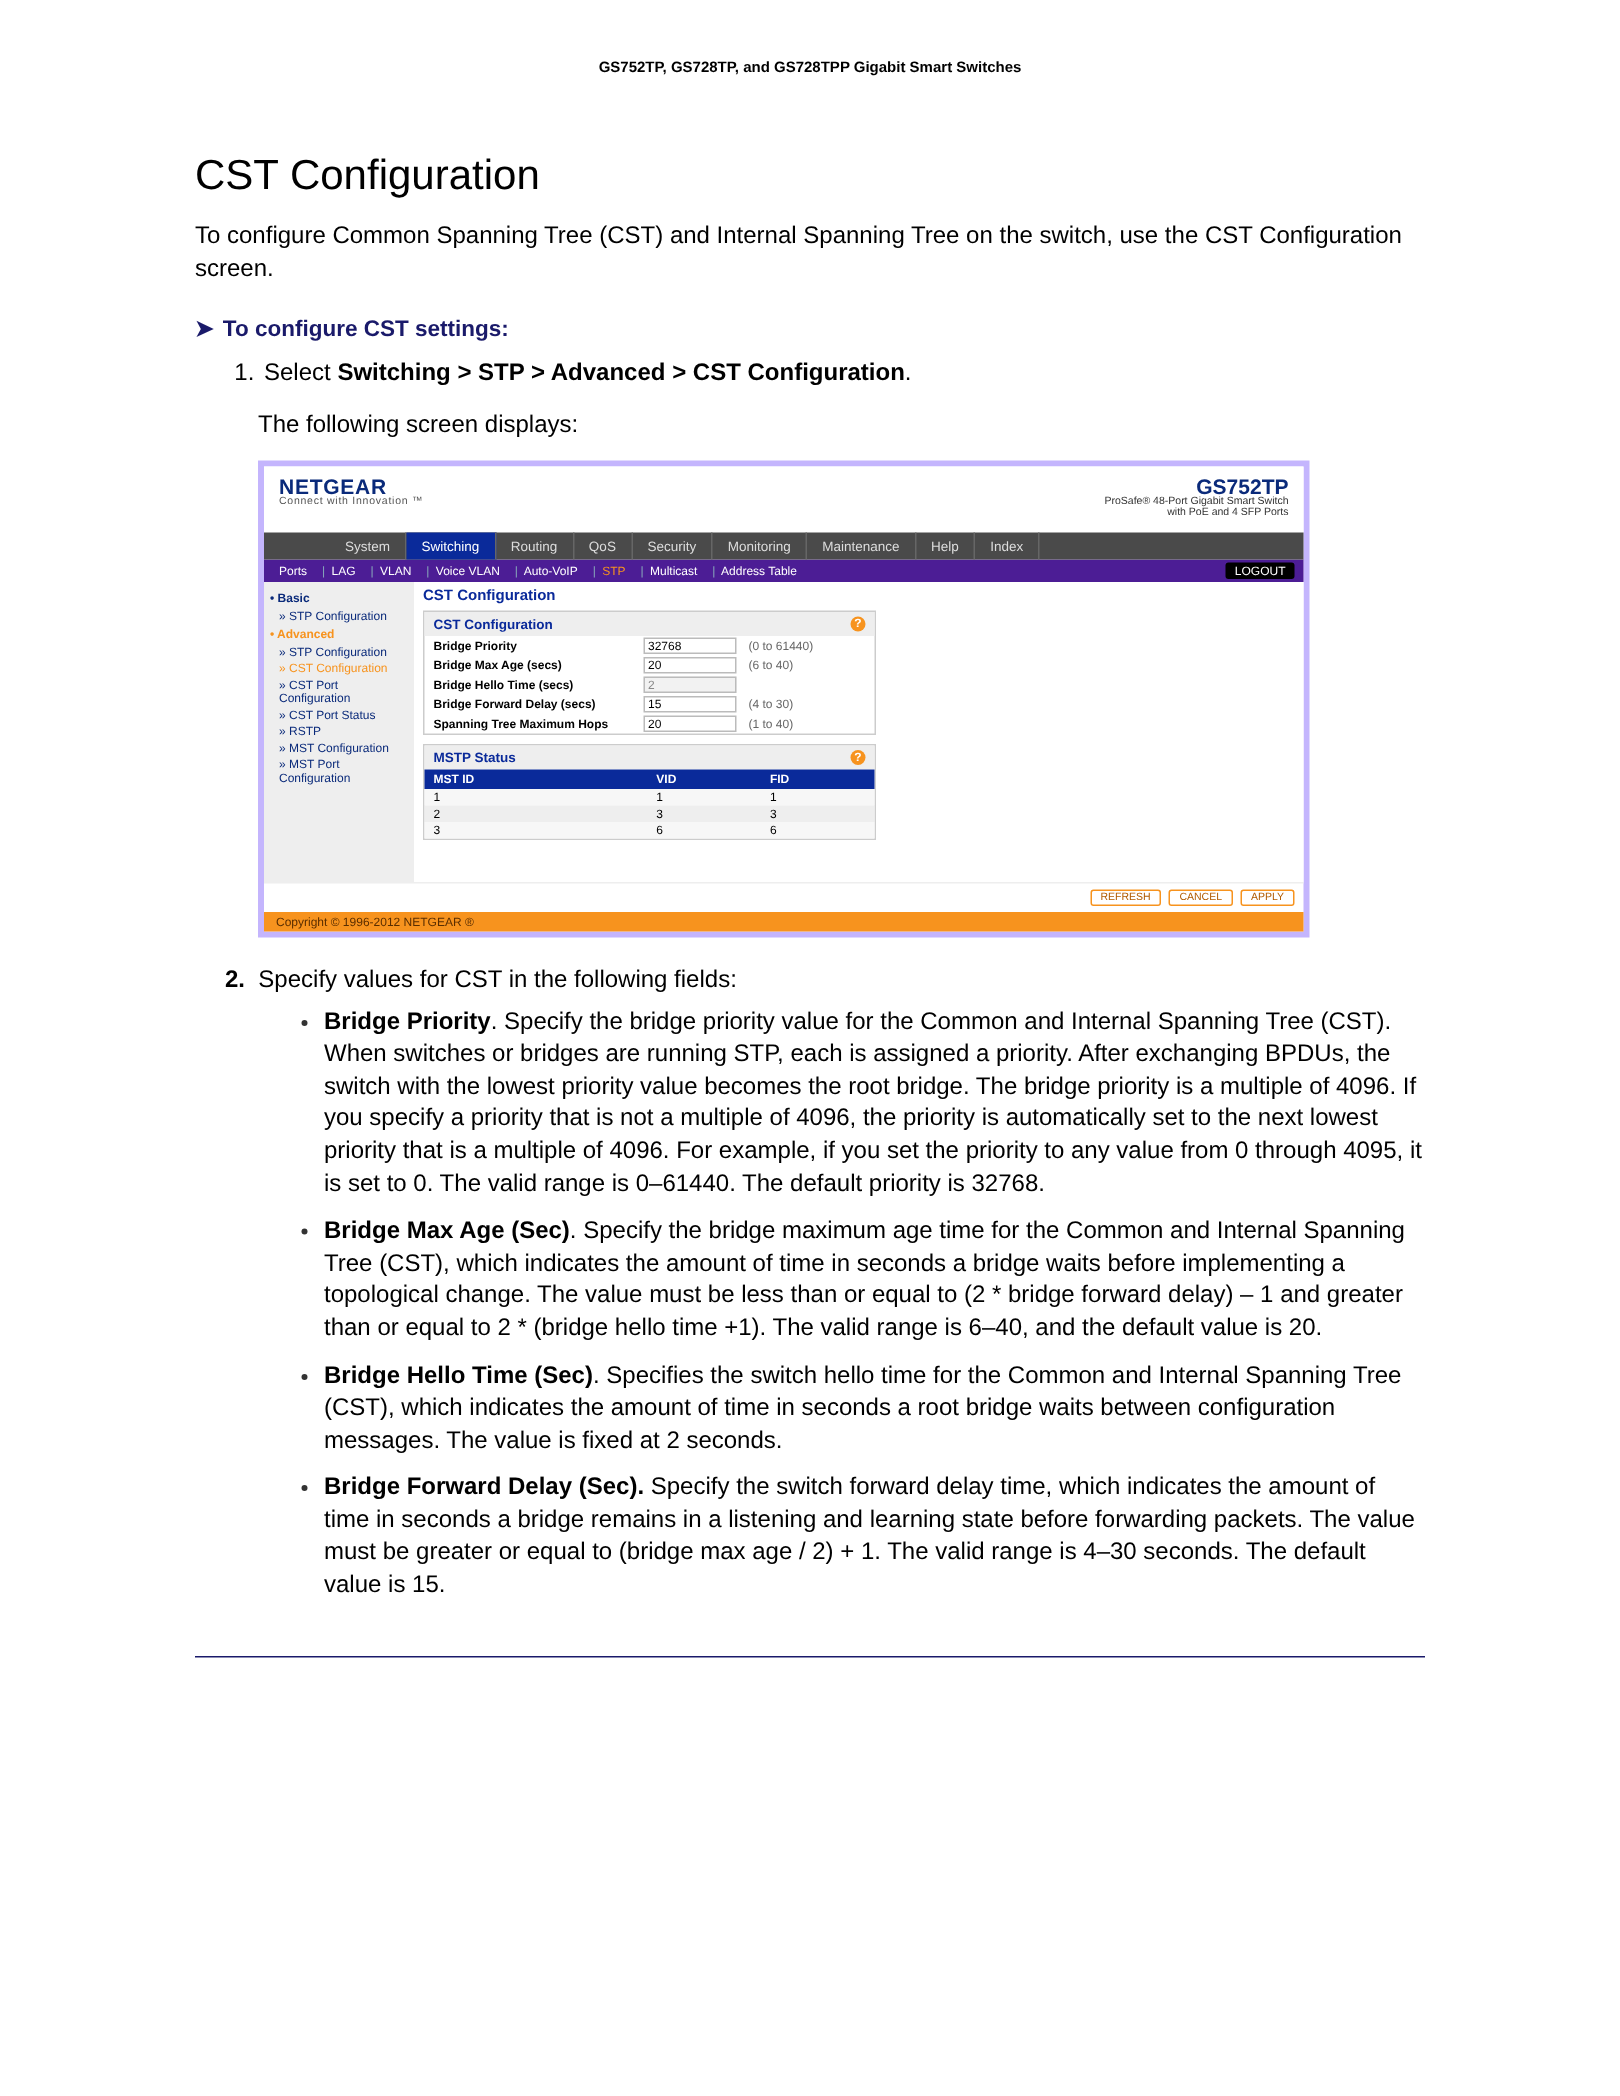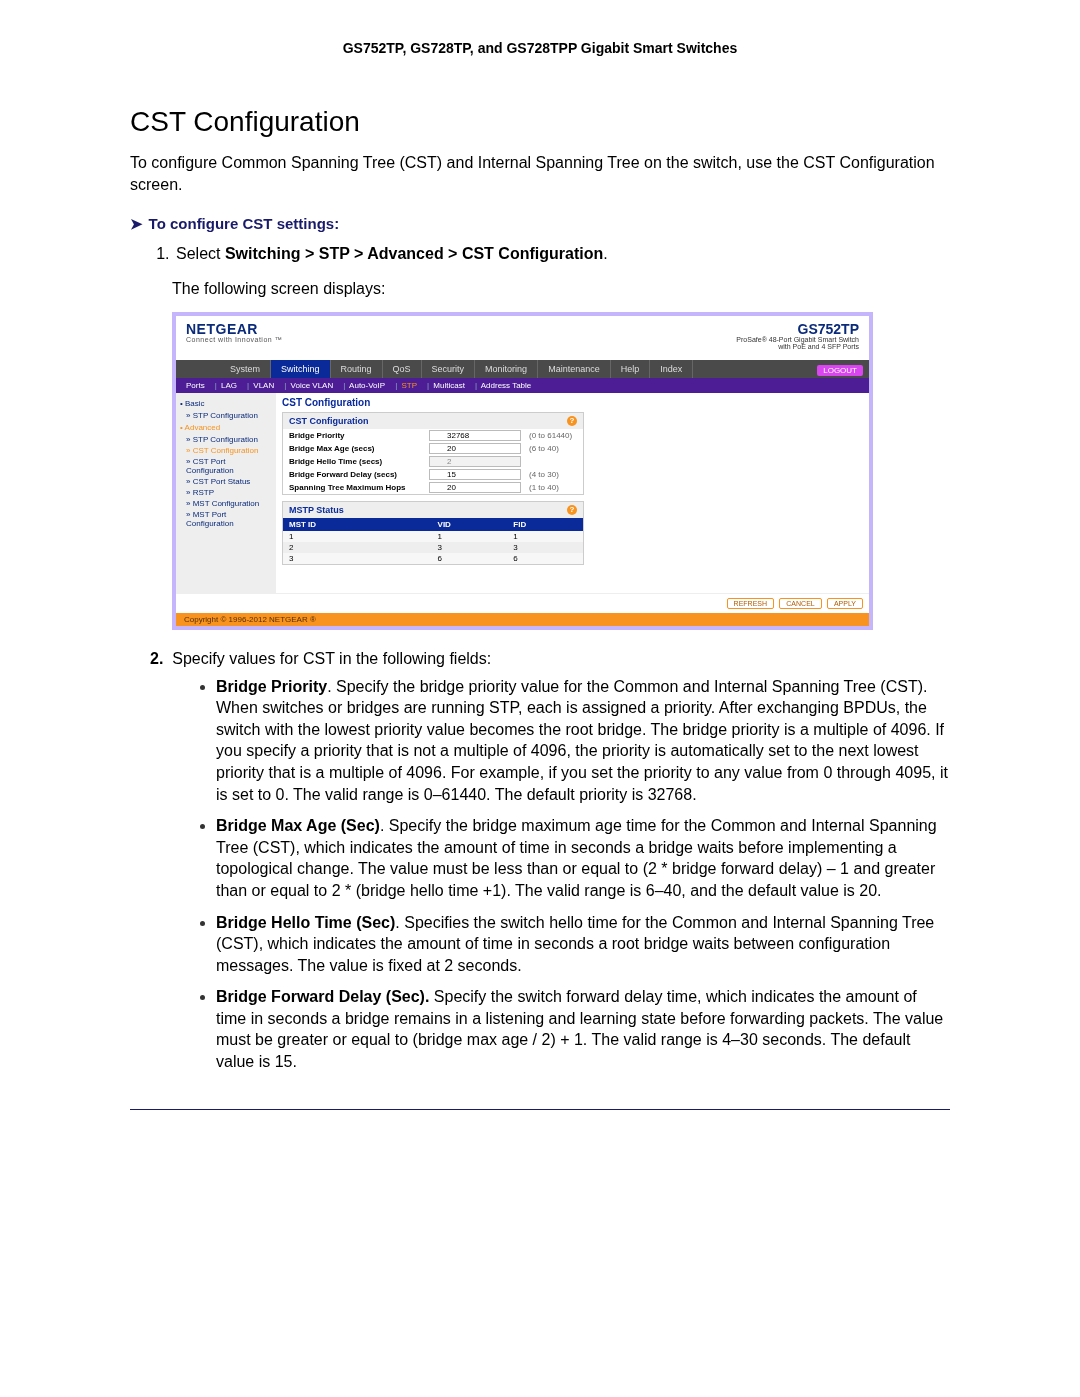--- a/index.html
+++ b/index.html
@@ -8,21 +8,21 @@
     background: #fff;
     font-family: Arial, Helvetica, sans-serif;
     color: #000;
     width: 1080px;
   }
   .page {
     padding: 40px 130px 40px 130px;
   }
   .header-title {
     text-align: center;
-    font-size: 14px;
+    font-size: 10px;
     font-weight: bold;
     margin-bottom: 50px;
   }
   h1.section-title {
     font-size: 28px;
     font-weight: normal;
     margin: 0 0 14px 0;
     color: #000;
   }
   .intro {
@@ -109,22 +109,22 @@
     border-right: 1px solid #666;
     color: #ddd;
   }
   .tabbar .tab.active {
     background: #0a2a9a;
     color: #fff;
   }
   .tabbar .logout {
     position: absolute;
     right: 6px;
-    top: 5px;
-    background: #d946ef;
+    top: 20px;
+    background: #000000;
     color: #fff;
     font-size: 8px;
     padding: 1px 6px;
     border-radius: 2px;
   }
   .bluebar {
     background: #4c1d95;
     color: #fff;
     font-size: 8px;
     padding: 3px 10px;
@@ -136,21 +136,21 @@
     display: flex;
     min-height: 200px;
   }
   .fig-side {
     width: 92px;
     background: #eee;
     padding: 4px 4px 30px 4px;
     font-size: 8px;
     color: #0a2a7a;
   }
-  .fig-side .lvl0 { font-weight: normal; padding: 2px 0; }
+  .fig-side .lvl0 { font-weight: bold; padding: 2px 0; }
   .fig-side .lvl0.adv { color: #f7931e; }
   .fig-side .lvl1 { padding: 1px 0 1px 6px; color: #0a2a7a; }
   .fig-side .lvl1.sel { color: #f7931e; }
   .fig-main {
     flex: 1;
     background: #fff;
     padding: 4px 6px;
   }
   .panel-head {
     color: #0a2a9a;
@@ -185,21 +185,21 @@
     display: flex;
     align-items: center;
     font-size: 8px;
     padding: 1px 6px;
   }
   .cfg-row .lbl { width: 140px; font-weight: bold; }
   .cfg-row .val {
     width: 56px;
     border: 1px solid #bbb;
     background: #fff;
-    padding: 0 17px;
+    padding: 0 2px;
     margin-right: 8px;
   }
   .cfg-row .val.ro { background: #f2f2f2; color: #888; }
   .cfg-row .range { color: #666; }
   .mstp-head-row {
     display: flex;
     background: #0a2a9a;
     color: #fff;
     font-size: 8px;
     font-weight: bold;

